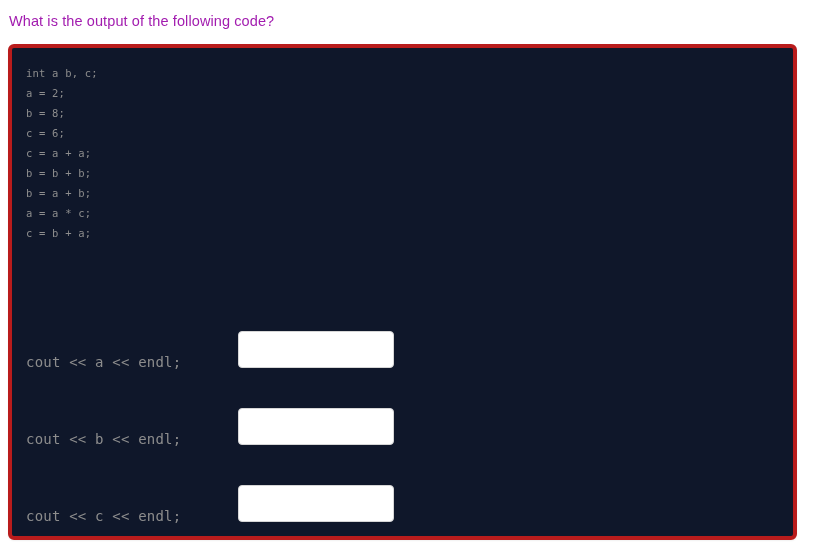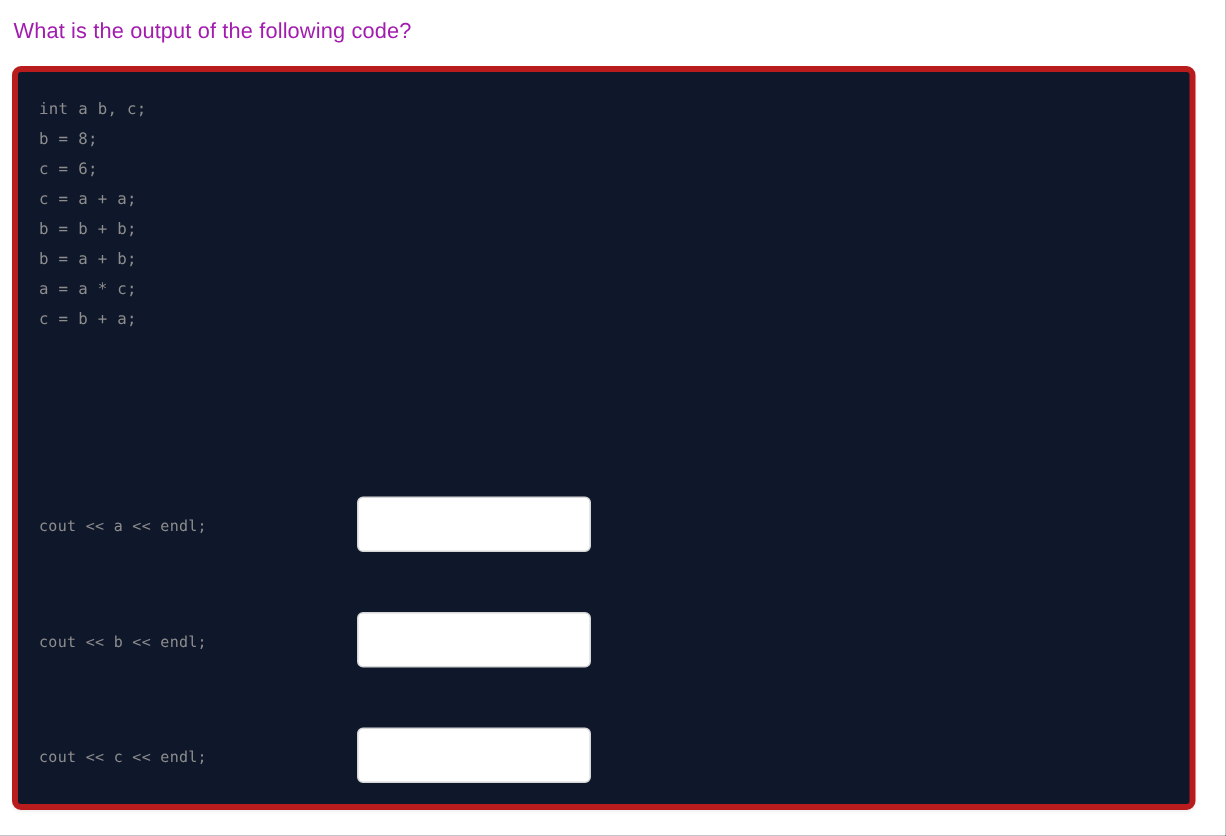--- a/index.html
+++ b/index.html
@@ -65,23 +65,23 @@
   }
 
   .output-row {
     position: relative;
     height: 77px;
   }
 
   .output-row .cout-text {
     position: absolute;
     left: 14px;
-    top: 31px;
+    top: 41px;
     font-family: "DejaVu Sans Mono", "Liberation Mono", monospace;
-    font-size: 10px;
+    font-size: 14px;
     line-height: 14px;
     color: #8d8d8d;
     white-space: pre;
     letter-spacing: 0.2px;
   }
 
   .output-row .answer-input {
     position: absolute;
     left: 226px;
     top: 17px;
@@ -103,20 +103,21 @@
 </style>
 </head>
 <body>
 
 <div class="question-heading">What is the output of the following code?</div>
 
 <div class="code-panel">
 
   <div class="code-lines">
     <div class="code-line">int a b, c;</div>
+    <div class="code-line">a = 2;</div>
     <div class="code-line">b = 8;</div>
     <div class="code-line">c = 6;</div>
     <div class="code-line">c = a + a;</div>
     <div class="code-line">b = b + b;</div>
     <div class="code-line">b = a + b;</div>
     <div class="code-line">a = a * c;</div>
     <div class="code-line">c = b + a;</div>
   </div>
 
   <div class="output-rows">

